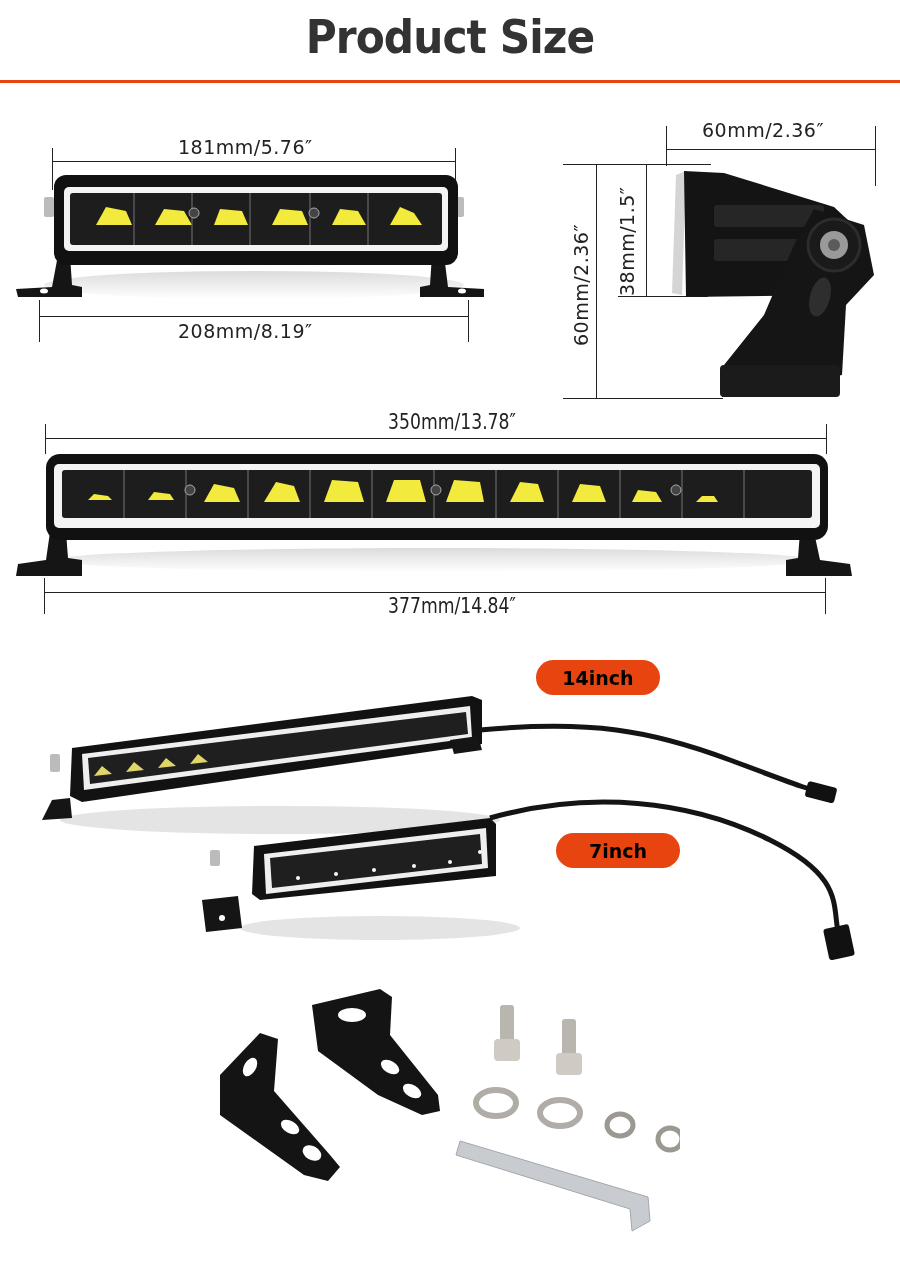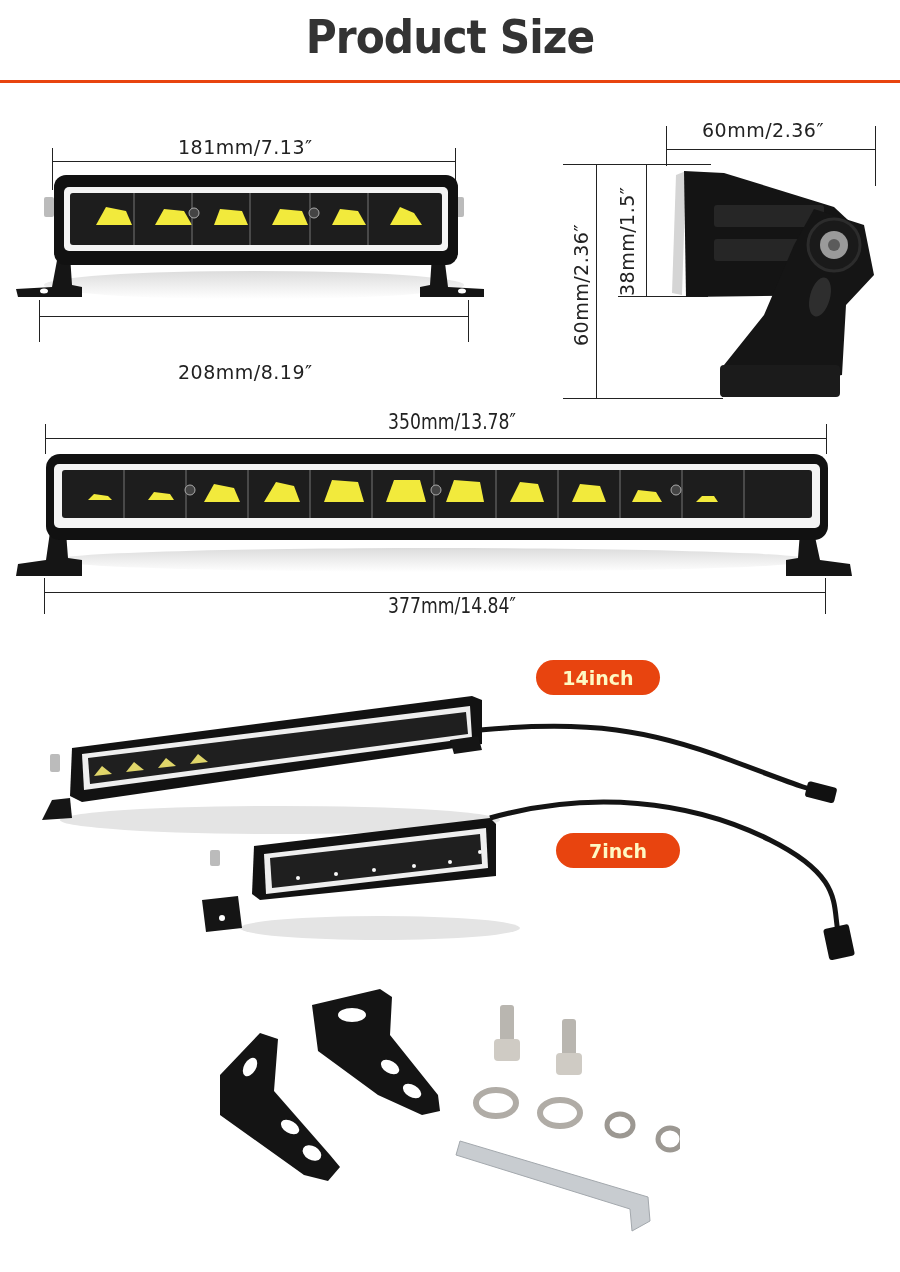--- a/index.html
+++ b/index.html
@@ -23,32 +23,32 @@
   .vtext {
     position: absolute; font-family: "DejaVu Sans", sans-serif; font-size: 19px; color: #222;
     white-space: nowrap; transform: rotate(-90deg); transform-origin: left top; letter-spacing: 0.5px;
   }
 
   .product { position: absolute; }
   svg { display: block; }
 
   .badge {
     position: absolute; width: 124px; height: 35px; border-radius: 18px; background: #e8440f;
-    color: #fef9c3; font-family: "DejaVu Sans", sans-serif; font-weight: bold; font-size: 19px;
+    color: #000000; font-family: "DejaVu Sans", sans-serif; font-weight: bold; font-size: 19px;
     display: flex; align-items: center; justify-content: center;
   }
 </style>
 </head>
 <body>
 
 <div class="title">Product Size</div>
 <div class="divider"></div>
 
 <div>
-  <div class="dim-text" style="left:178px; top:136px;">181mm/7.13″</div>
+  <div class="dim-text" style="left:178px; top:136px;">181mm/5.76″</div>
   <div class="vline" style="left:52px; top:148px; height:42px;"></div>
   <div class="vline" style="left:455px; top:148px; height:42px;"></div>
   <div class="hline" style="left:52px; top:161px; width:404px;"></div>
 
   <div class="product" style="left:14px; top:175px;">
     <svg width="480" height="135" viewBox="0 0 480 135">
       <defs>
         <linearGradient id="shadowS" x1="0" x2="0" y1="0" y2="1">
           <stop offset="0" stop-color="#dcdcdc"></stop>
             <stop offset="1" stop-color="#ffffff"></stop>
@@ -84,21 +84,21 @@
         <line x1="354" y1="18" x2="354" y2="70"></line>
       </g>
       <circle cx="180" cy="38" r="5" fill="#444" stroke="#aaa"></circle>
       <circle cx="300" cy="38" r="5" fill="#444" stroke="#aaa"></circle>
     </svg>
   </div>
 
   <div class="vline" style="left:39px; top:300px; height:42px;"></div>
   <div class="vline" style="left:468px; top:300px; height:42px;"></div>
   <div class="hline" style="left:39px; top:316px; width:430px;"></div>
-  <div class="dim-text" style="left:178px; top:320px;margin-top:41px;">208mm/8.19″</div>
+  <div class="dim-text" style="left:178px; top:320px;">208mm/8.19″</div>
 </div>
 
 <div>
   <div class="dim-text" style="left:702px; top:119px;">60mm/2.36″</div>
   <div class="vline" style="left:666px; top:126px; height:40px;"></div>
   <div class="vline" style="left:875px; top:126px; height:60px;"></div>
   <div class="hline" style="left:666px; top:149px; width:210px;"></div>
 
   <div class="hline" style="left:563px; top:164px; width:148px;"></div>
   <div class="vline" style="left:596px; top:164px; height:234px;"></div>

